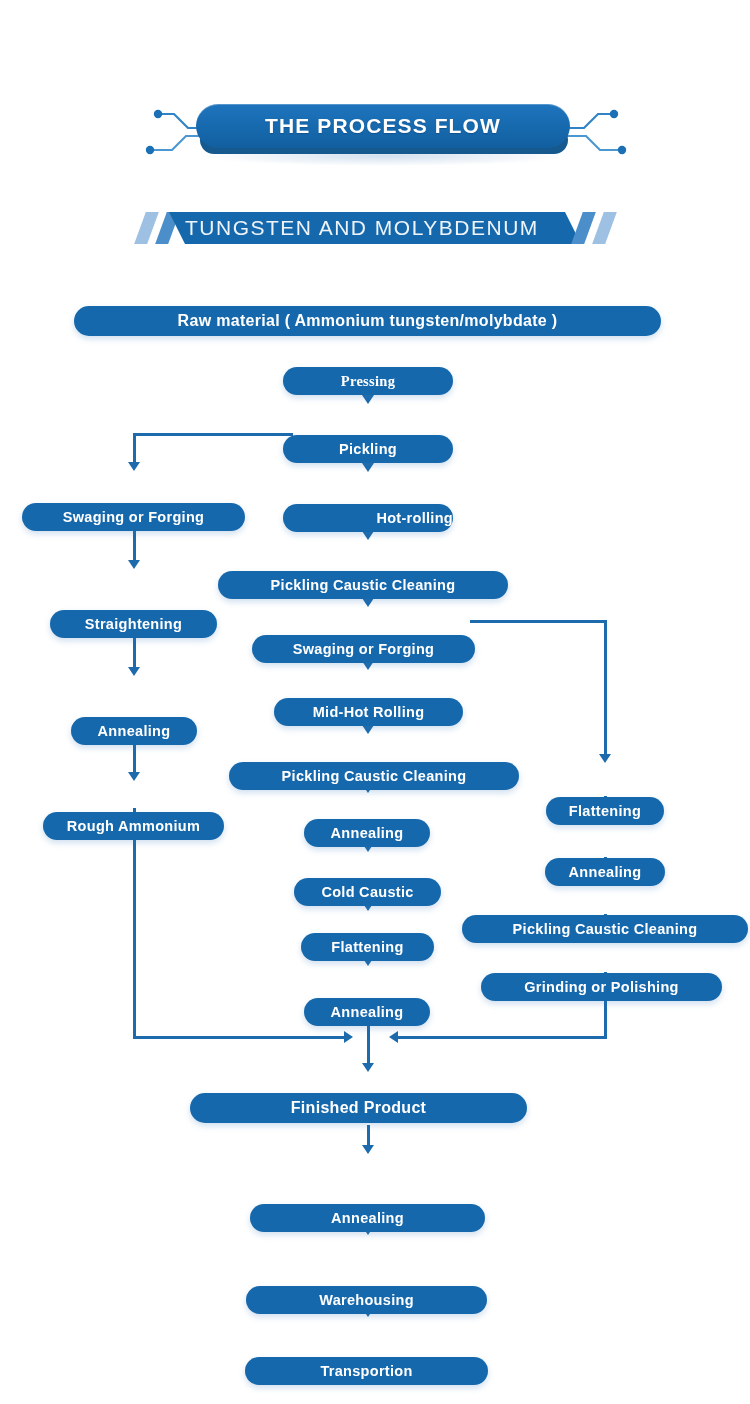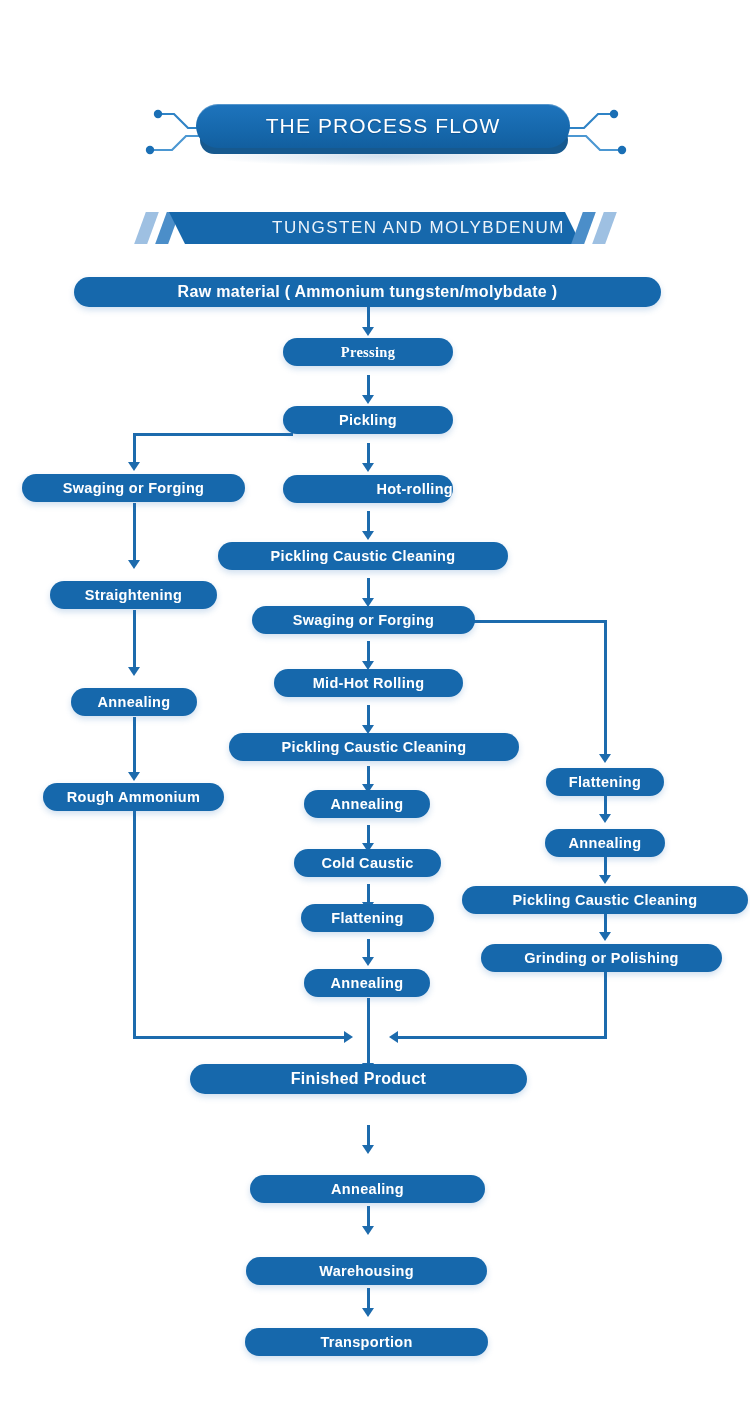--- a/index.html
+++ b/index.html
@@ -44,21 +44,21 @@
     z-index:1;
   }
   .banner-title{
     position:absolute;
     left:196px; top:104px;
     width:374px; height:44px;
     line-height:44px;
     text-align:center;
     color:#ffffff;
     font-size:21px;
-    font-weight:normal;
+    font-weight:bold;
     letter-spacing:1.1px;
     z-index:4;
     text-shadow:0 1px 1px rgba(10,60,110,.45);
   }
   .deco{position:absolute;z-index:2;}
 
   
   .sub-wrap{position:absolute;left:0;top:212px;width:750px;height:32px;}
   .sub-bar{
     position:absolute;
@@ -74,22 +74,22 @@
     border-left:16px solid transparent;
   }
   .sub-bar::after{
     content:"";position:absolute;right:-16px;top:0;
     width:0;height:0;
     border-bottom:32px solid #1668ac;
     border-right:16px solid transparent;
   }
   .sub-label{
     position:absolute;left:185px;top:0;width:380px;height:32px;
-    line-height:32px;text-align:right;
-    color:#eef4fa;font-size:17px;letter-spacing:1.5px;
+    line-height:32px;text-align:left;
+    color:#eef4fa;font-size:21px;letter-spacing:1.5px;
     z-index:3;font-weight:normal;
   }
   .stripe{
     position:absolute;top:0;height:32px;
     transform:skewX(-20deg);
     z-index:2;
   }
 
   
   .node{
@@ -99,20 +99,21 @@
     border-radius:14px;
     background:#1668ac;
     color:#ffffff;
     font-size:14.5px;
     font-weight:bold;
     text-align:center;
     letter-spacing:.3px;
     white-space:nowrap;
     box-shadow:0 3px 6px rgba(40,110,180,.22);
     z-index:5;
+    margin-top:29px;
   }
   .node.wide{height:30px;line-height:30px;border-radius:15px;font-size:16px;}
 
   
   .vline,.hline{position:absolute;background:#1d6bad;z-index:4;}
   .vline{width:3px;}
   .hline{height:3px;}
   .arrow-down{
     position:absolute;width:0;height:0;z-index:4;
     border-left:6px solid transparent;

